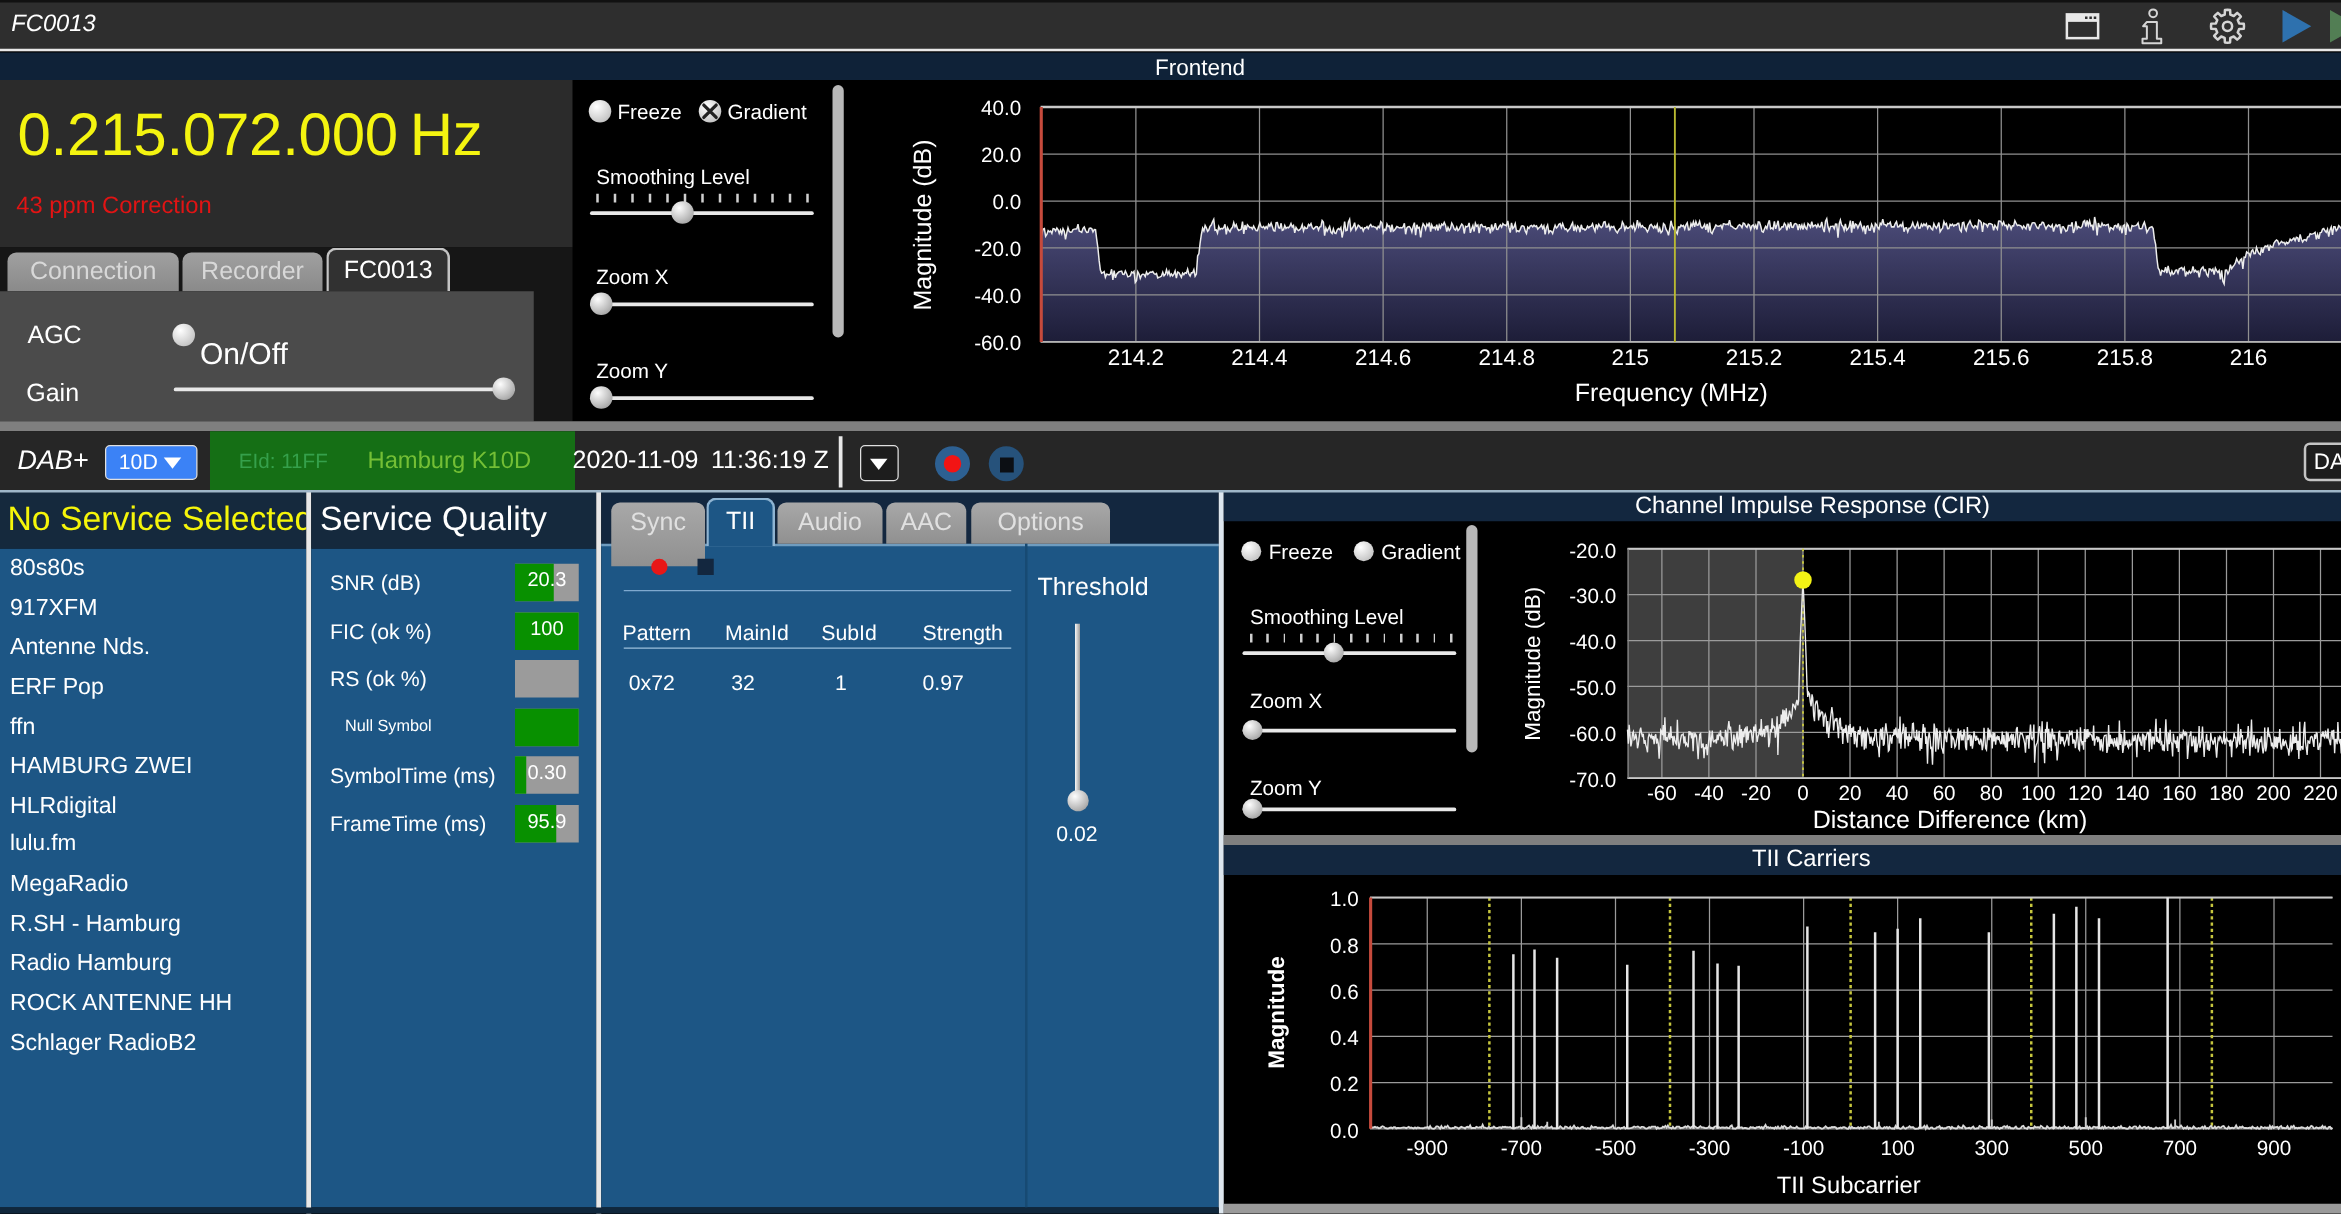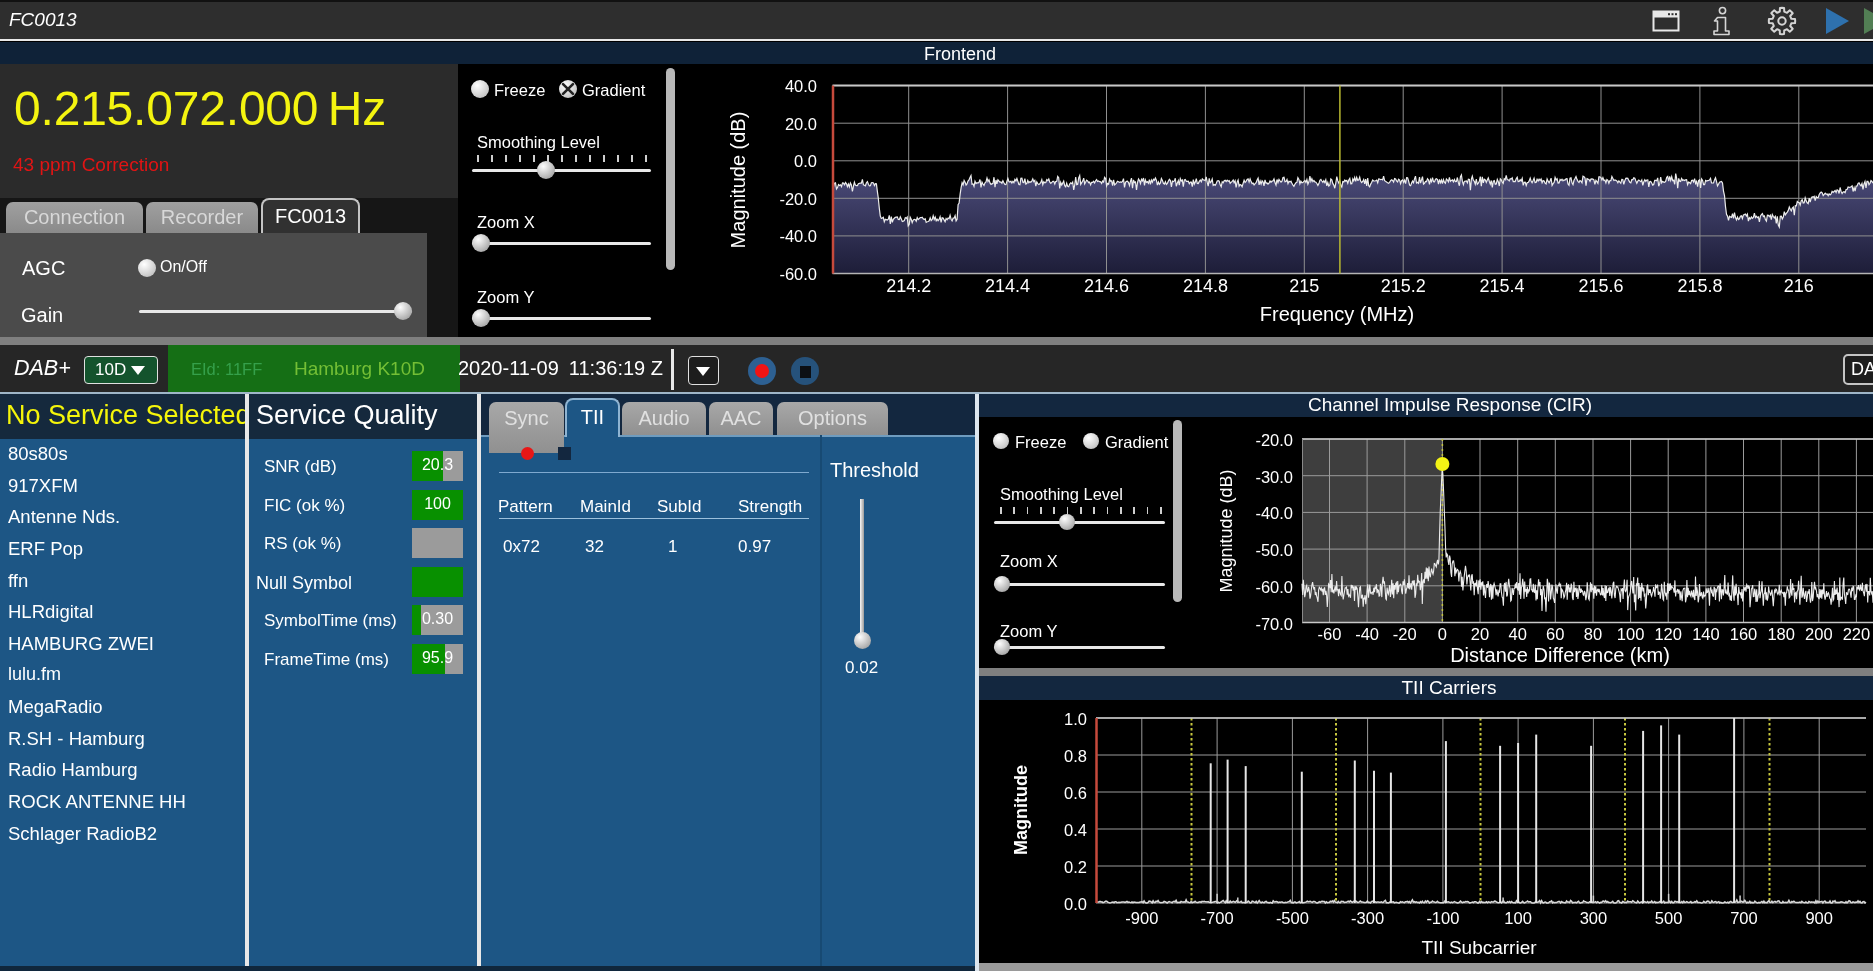--- a/index.html
+++ b/index.html
@@ -35,21 +35,21 @@
 <div class="abs" style="left:0;top:64px;width:458px;height:134px;background:#2b2b2b"></div>
 <div class="abs" style="left:0;top:198px;width:458px;height:139px;background:#161616"></div>
 <div class="abs" style="left:14px;top:81px;font-size:48px;color:#f4f410;letter-spacing:-0.2px">0.215.072.000 Hz</div>
 <div class="abs" style="left:13px;top:154px;font-size:19px;color:#e01414">43 ppm Correction</div>
 <div class="abs" style="left:6px;top:202px;width:137px;height:31px;background:linear-gradient(#a0a0a0,#8a8a8a);border-radius:7px 7px 0 0;color:#d8d8d8;font-size:20px;text-align:center;line-height:31px">Connection</div>
 <div class="abs" style="left:146px;top:202px;width:112px;height:31px;background:linear-gradient(#a0a0a0,#8a8a8a);border-radius:7px 7px 0 0;color:#d8d8d8;font-size:20px;text-align:center;line-height:31px">Recorder</div>
 <div class="abs" style="left:261px;top:198px;width:99px;height:35px;background:#313131;border:2px solid #c4c4c4;border-bottom:none;border-radius:8px 8px 0 0;color:#fff;font-size:20px;text-align:center;line-height:33px">FC0013</div>
 <div class="abs" style="left:0;top:233px;width:427px;height:104px;background:#4b4b4b"></div>
 <div class="abs" style="left:22px;top:257px;font-size:20px">AGC</div>
 <div style="position:absolute;left:138px;top:259px;width:18px;height:18px;border-radius:50%;background:radial-gradient(circle at 35% 30%,#ffffff,#c9c9c9 70%,#b0b0b0)"></div>
-<div class="abs" style="left:160px;top:258px;font-size:16px">On/Off</div>
+<div class="abs" style="left:160px;top:270px;font-size:24px">On/Off</div>
 <div class="abs" style="left:21px;top:304px;font-size:20px">Gain</div>
 <div style="position:absolute;left:139px;top:309.5px;width:273px;height:3px;background:#e8e8e8;border-radius:2px"></div>
 <div style="position:absolute;left:394px;top:302px;width:18px;height:18px;border-radius:50%;background:radial-gradient(circle at 35% 30%,#fdfdfd,#b5b5b5 65%,#8a8a8a)"></div>
 <div style="position:absolute;left:471px;top:80px;width:18px;height:18px;border-radius:50%;background:radial-gradient(circle at 35% 30%,#ffffff,#c9c9c9 70%,#b0b0b0)"></div>
 <div class="abs" style="left:494px;top:81px;font-size:16.5px">Freeze</div>
 <div style="position:absolute;left:559px;top:80px;width:18px;height:18px;border-radius:50%;background:radial-gradient(circle at 35% 30%,#ffffff,#c9c9c9 70%,#b0b0b0)"></div>
 <svg style="position:absolute;left:559px;top:80px" width="18" height="18">
     <path d="M 4.05 4.05 L 13.950000000000001 13.950000000000001 M 13.950000000000001 4.05 L 4.05 13.950000000000001" stroke="#222" stroke-width="2.6" stroke-linecap="round"></path>
   </svg>
 <div class="abs" style="left:582px;top:81px;font-size:16.5px">Gradient</div>
@@ -120,21 +120,21 @@
 <text x="826.1" y="228" fill="#fff" font-size="18" text-anchor="middle">215.4</text>
 <text x="925.0" y="228" fill="#fff" font-size="18" text-anchor="middle">215.6</text>
 <text x="1023.9" y="228" fill="#fff" font-size="18" text-anchor="middle">215.8</text>
 <text x="1122.8" y="228" fill="#fff" font-size="18" text-anchor="middle">216</text>
 <text x="661" y="257" fill="#fff" font-size="20" text-anchor="middle">Frequency (MHz)</text>
 <text x="69" y="116" fill="#fff" font-size="20" text-anchor="middle" transform="rotate(-90 69 116)">Magnitude (dB)</text>
 </svg>
 <div class="abs" style="left:0;top:337px;width:1873px;height:8px;background:#7f7f7f"></div>
 <div class="abs" style="left:0;top:345px;width:1873px;height:48px;background:#262626"></div>
 <div class="abs" style="left:14px;top:356px;font-size:21.5px;font-style:italic">DAB+</div>
-<div class="abs" style="left:84px;top:356px;width:74px;height:28px;background:#14532d;border:1.5px solid #e0e0e0;border-radius:4px;font-size:17px;line-height:25px;padding-left:10px">10D</div>
+<div class="abs" style="left:84px;top:356px;width:74px;height:28px;background:#3b82f6;border:1.5px solid #e0e0e0;border-radius:4px;font-size:17px;line-height:25px;padding-left:10px">10D</div>
 <svg class="abs" style="left:130px;top:365px" width="16" height="11">
     <path d="M1 1 L15 1 L8 10 Z" fill="#fff"></path>
   </svg>
 <div class="abs" style="left:168px;top:345px;width:292px;height:48px;background:#156f15"></div>
 <div class="abs" style="left:191px;top:360px;font-size:16.5px;color:#35a04b">EId: 11FF</div>
 <div class="abs" style="left:294px;top:358px;font-size:19px;color:#74bf35">Hamburg K10D</div>
 <div class="abs" style="left:458px;top:357px;font-size:20px;color:#fff">2020-11-09 11:36:19 Z</div>
 <div class="abs" style="left:671px;top:349px;width:2.5px;height:41px;background:#e8e8e8"></div>
 <div class="abs" style="left:688px;top:356px;width:31px;height:29px;background:#1d1d1d;border:1.5px solid #e0e0e0;border-radius:4px"></div>
 <svg class="abs" style="left:695px;top:366px" width="16" height="11">
@@ -148,22 +148,22 @@
 <div class="abs" style="left:0;top:393px;width:245px;height:46px;background:#15293d;overflow:hidden">
     <div style="margin:7px 0 0 6px;font-size:27px;color:#f5f50a;white-space:nowrap">No Service Selected</div>
   </div>
 <div class="abs" style="left:0;top:439px;width:245px;height:527px;background:#1d5685"></div>
 <div class="abs" style="left:8px;top:438px;width:300px">
     <div style="height:31.65px;line-height:31.65px;font-size:18.5px;white-space:nowrap">80s80s</div>
     <div style="height:31.65px;line-height:31.65px;font-size:18.5px;white-space:nowrap">917XFM</div>
     <div style="height:31.65px;line-height:31.65px;font-size:18.5px;white-space:nowrap">Antenne Nds.</div>
     <div style="height:31.65px;line-height:31.65px;font-size:18.5px;white-space:nowrap">ERF Pop</div>
     <div style="height:31.65px;line-height:31.65px;font-size:18.5px;white-space:nowrap">ffn</div>
+    <div style="height:31.65px;line-height:31.65px;font-size:18.5px;white-space:nowrap">HAMBURG ZWEI</div>
     <div style="height:31.65px;line-height:31.65px;font-size:18.5px;white-space:nowrap">HLRdigital</div>
-    <div style="height:31.65px;line-height:31.65px;font-size:18.5px;white-space:nowrap">HAMBURG ZWEI</div>
     <div style="height:31.65px;line-height:31.65px;font-size:18px;white-space:nowrap">lulu.fm</div>
     <div style="height:31.65px;line-height:31.65px;font-size:18.5px;white-space:nowrap">MegaRadio</div>
     <div style="height:31.65px;line-height:31.65px;font-size:18.5px;white-space:nowrap">R.SH - Hamburg</div>
     <div style="height:31.65px;line-height:31.65px;font-size:18.5px;white-space:nowrap">Radio Hamburg</div>
     <div style="height:31.65px;line-height:31.65px;font-size:18.5px;white-space:nowrap">ROCK ANTENNE HH</div>
     <div style="height:31.65px;line-height:31.65px;font-size:18.5px;white-space:nowrap">Schlager RadioB2</div>
   </div>
 <div class="abs" style="left:245px;top:393px;width:4px;height:578px;background:#e8e8e8"></div>
 <div class="abs" style="left:249px;top:393px;width:228px;height:46px;background:#15293d">
     <div style="margin:7px 0 0 7px;font-size:27px;color:#fff">Service Quality</div>
@@ -172,21 +172,21 @@
 <div class="abs" style="left:264px;top:457px;font-size:17px">SNR (dB)</div>
 <div class="abs" style="left:412px;top:451px;width:51px;height:30px;background:#9b9b9b"></div>
 <div class="abs" style="left:412px;top:451px;width:30.6px;height:30px;background:#089000"></div>
 <div class="abs" style="left:412px;top:456px;width:51px;font-size:16px;text-align:center">20.3</div>
 <div class="abs" style="left:264px;top:495.5px;font-size:17px">FIC (ok %)</div>
 <div class="abs" style="left:412px;top:489.5px;width:51px;height:30px;background:#9b9b9b"></div>
 <div class="abs" style="left:412px;top:489.5px;width:51.0px;height:30px;background:#089000"></div>
 <div class="abs" style="left:412px;top:494.5px;width:51px;font-size:16px;text-align:center">100</div>
 <div class="abs" style="left:264px;top:534px;font-size:17px">RS (ok %)</div>
 <div class="abs" style="left:412px;top:528px;width:51px;height:30px;background:#9b9b9b"></div>
-<div class="abs" style="left:256px;top:572.5px;font-size:18px">Null Symbol</div>
+<div class="abs" style="left:276px;top:572.5px;font-size:13px">Null Symbol</div>
 <div class="abs" style="left:412px;top:566.5px;width:51px;height:30px;background:#9b9b9b"></div>
 <div class="abs" style="left:412px;top:566.5px;width:51.0px;height:30px;background:#089000"></div>
 <div class="abs" style="left:264px;top:611px;font-size:17px">SymbolTime (ms)</div>
 <div class="abs" style="left:412px;top:605px;width:51px;height:30px;background:#9b9b9b"></div>
 <div class="abs" style="left:412px;top:605px;width:8.7px;height:30px;background:#089000"></div>
 <div class="abs" style="left:412px;top:610px;width:51px;font-size:16px;text-align:center">0.30</div>
 <div class="abs" style="left:264px;top:649.5px;font-size:17px">FrameTime (ms)</div>
 <div class="abs" style="left:412px;top:643.5px;width:51px;height:30px;background:#9b9b9b"></div>
 <div class="abs" style="left:412px;top:643.5px;width:32.6px;height:30px;background:#089000"></div>
 <div class="abs" style="left:412px;top:648.5px;width:51px;font-size:16px;text-align:center">95.9</div>

